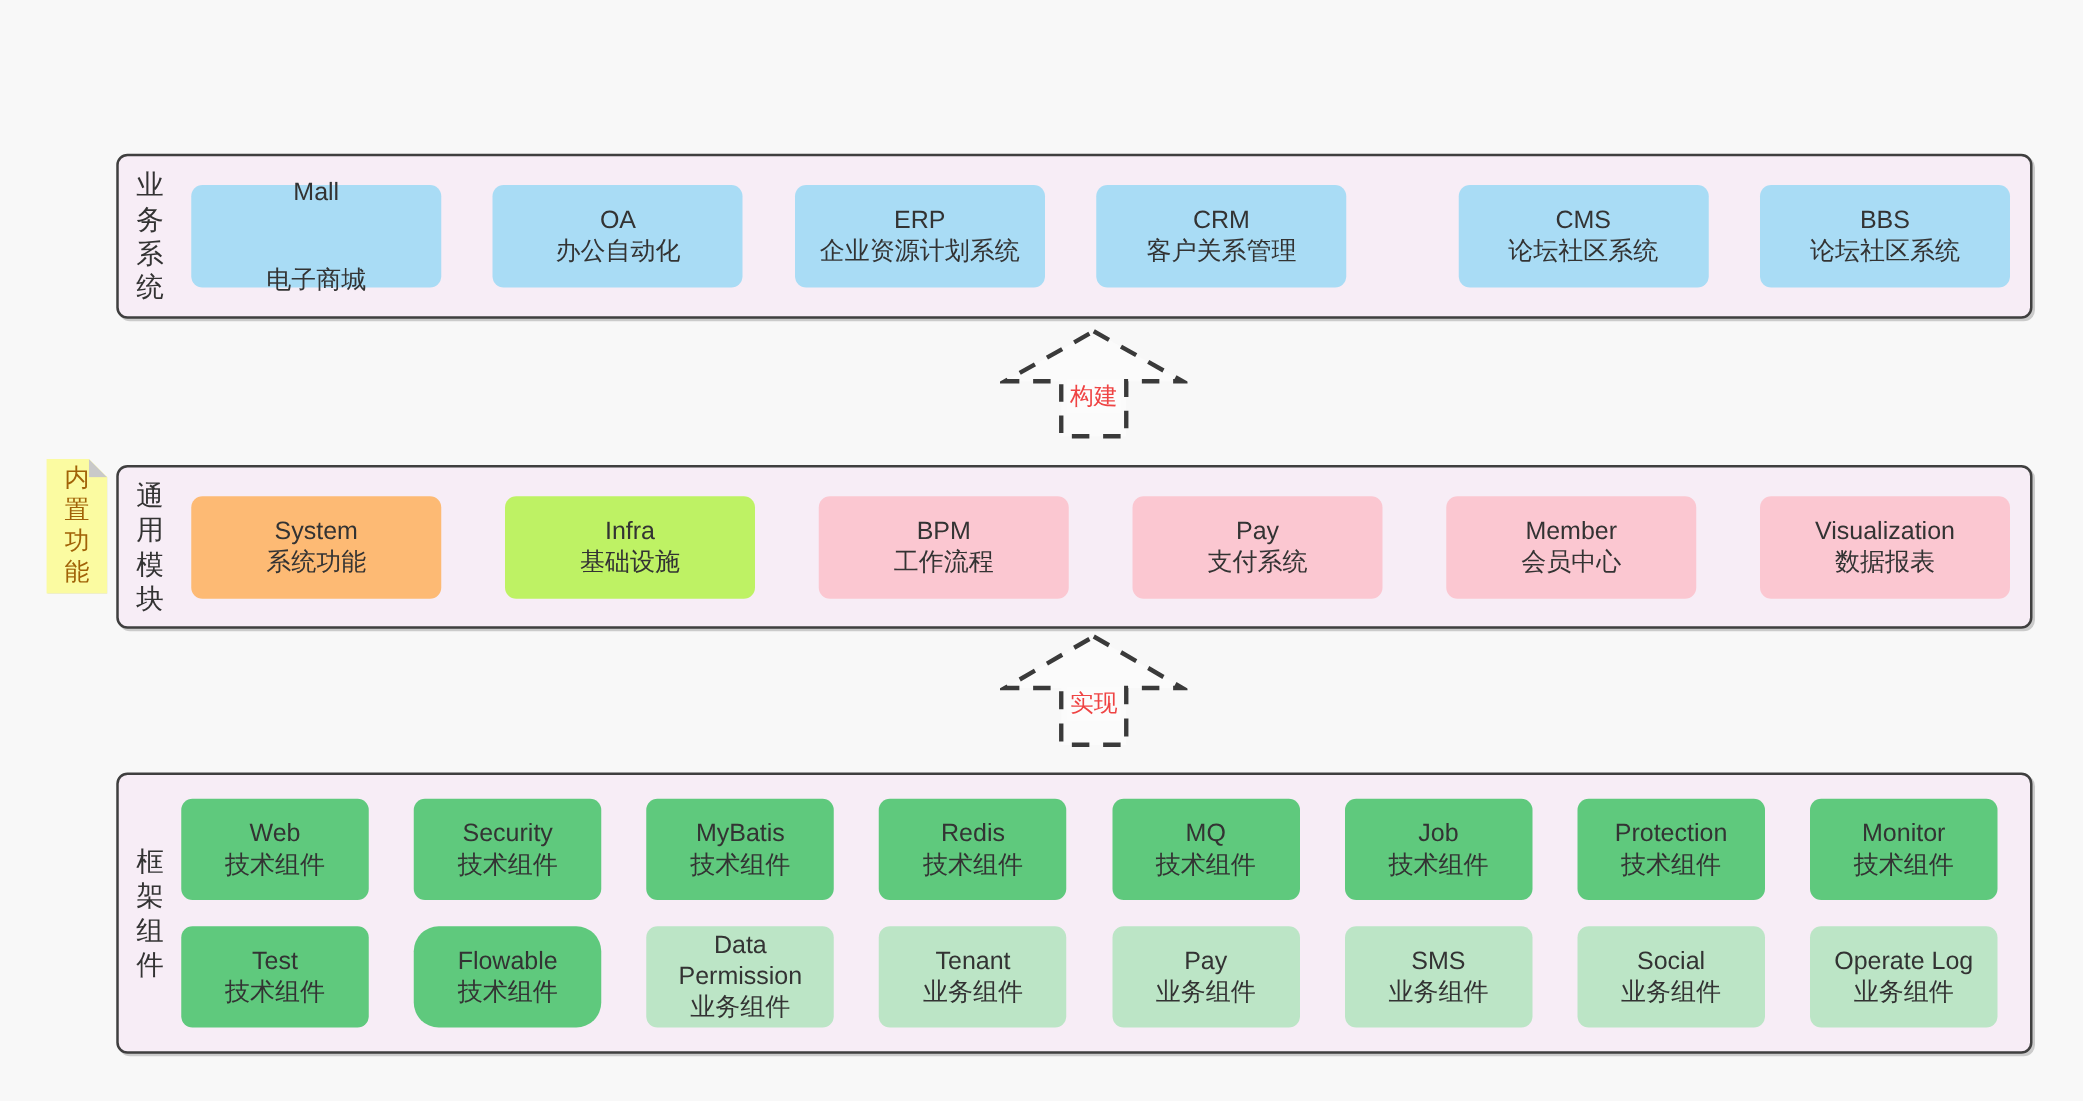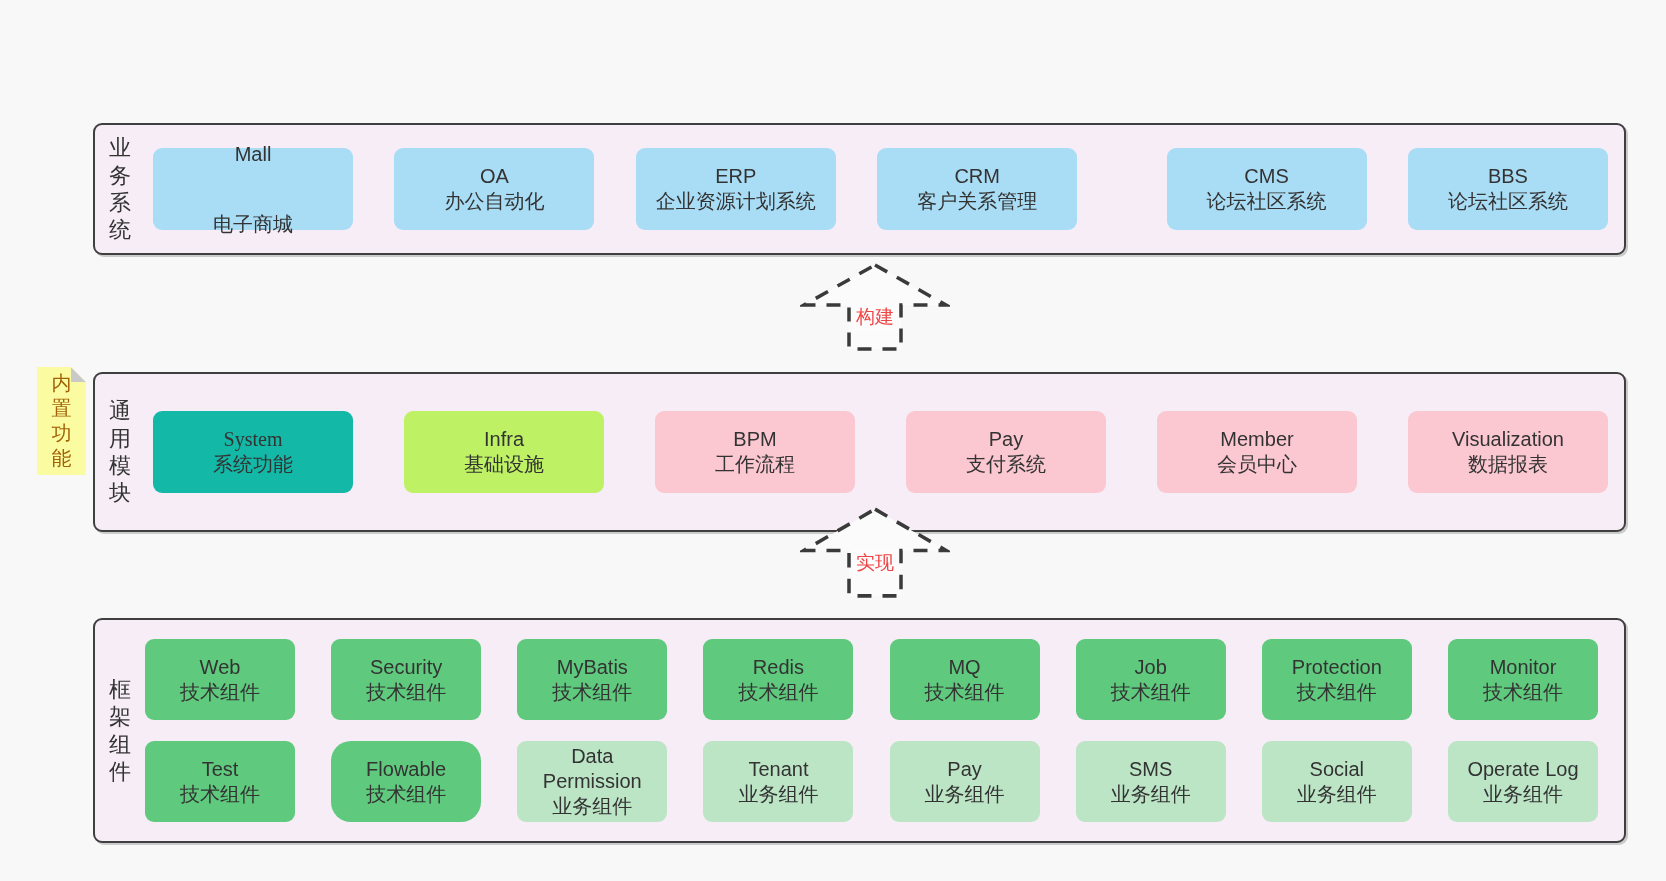--- a/index.html
+++ b/index.html
@@ -15,21 +15,21 @@
   
   .band{
     position:absolute;left:93px;width:1533px;
     background:#f7edf6;
     border:2px solid #3f3f3f;border-radius:9px;
     box-shadow:2px 2px 0 rgba(0,0,0,0.18);
     display:flex;align-items:stretch;
     box-sizing:border-box;
   }
   .band-1{top:123px;height:132px;}
-  .band-2{top:372px;height:160px;}
+  .band-2{top:372px;height:131px;}
   .band-3{top:618px;height:225px;}
 
   .band-label{
     width:26px;margin-left:12px;
     align-self:center;
     font-size:22px;line-height:1.24;
     text-align:center;word-break:break-all;
     color:#333;
   }
   .band-row{
@@ -134,21 +134,21 @@
   </div>
 
   <div class="sticky sticky-1">
     <span class="fold"></span>
     <span class="sticky-text">内置功能</span>
   </div>
 
   <div class="band band-2">
     <div class="band-label">通用模块</div>
     <div class="band-row">
-      <div class="box box-lg" style="background: #14b8a6; font-family: Liberation Serif, serif;">
+      <div class="box box-lg" style="background: #fdba74;">
         <span class="en">System</span>
         <span class="zh">系统功能</span>
       </div>
       <div class="box box-lg" style="background: #bef264; align-items: center;">
         <span class="en">Infra</span>
         <span class="zh">基础设施</span>
       </div>
       <div class="box box-lg" style="background: rgb(251, 199, 209);">
         <span class="en">BPM</span>
         <span class="zh">工作流程</span>

